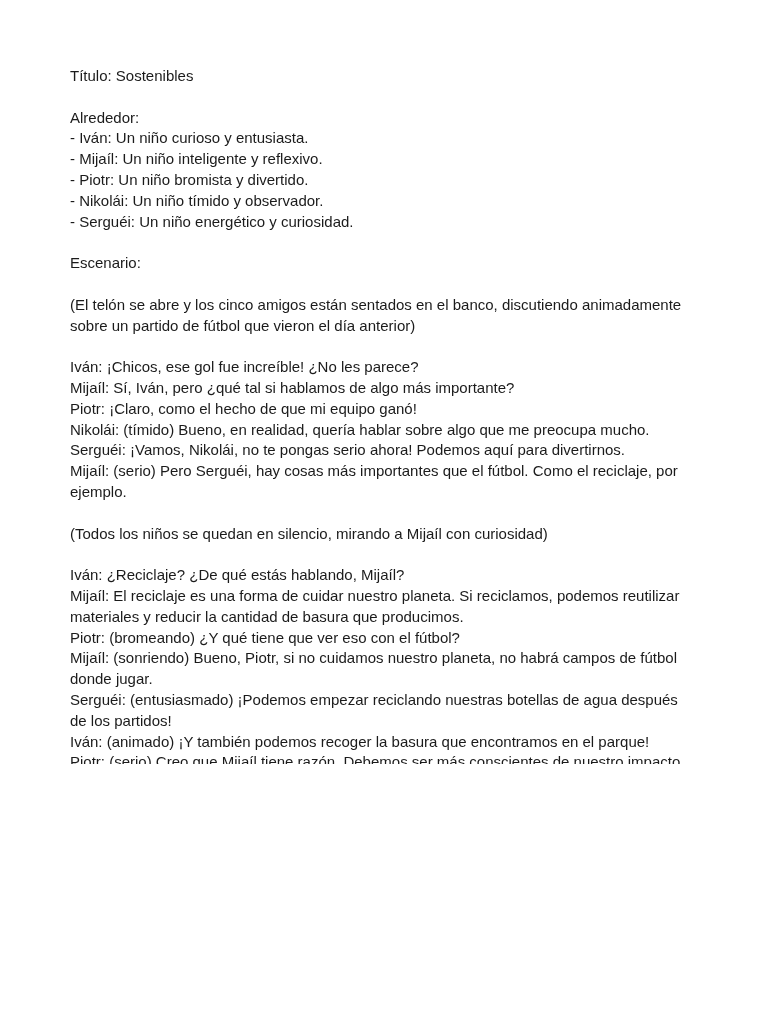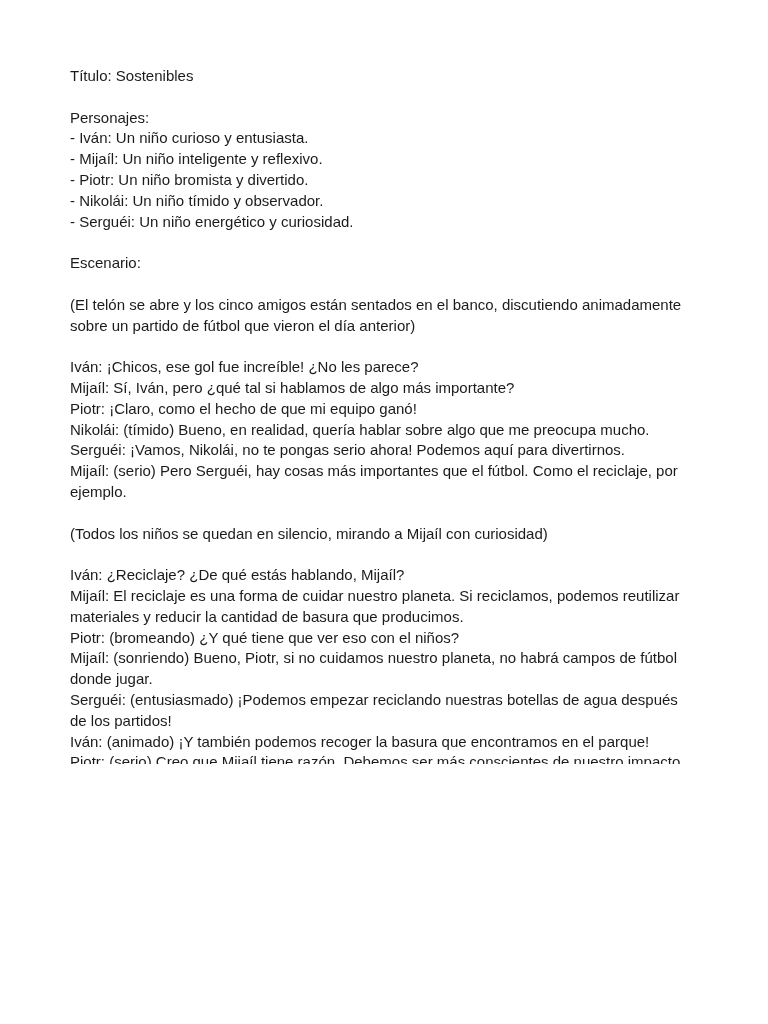--- a/index.html
+++ b/index.html
@@ -44,21 +44,21 @@
 </style>
 </head>
 <body>
 
 <div class="page">
   <div class="doc-body" id="doc-body">
       <p class="block">
         <span class="line">Título: Sostenibles</span>
       </p>
       <p class="block">
-        <span class="line">Personajes:</span>
+        <span class="line">Alrededor:</span>
         <span class="line">- Iván: Un niño curioso y entusiasta.</span>
         <span class="line">- Mijaíl: Un niño inteligente y reflexivo.</span>
         <span class="line">- Piotr: Un niño bromista y divertido.</span>
         <span class="line">- Nikolái: Un niño tímido y observador.</span>
         <span class="line">- Serguéi: Un niño energético y curiosidad.</span>
       </p>
       <p class="block">
         <span class="line">Escenario:</span>
       </p>
       <p class="block">
@@ -71,20 +71,20 @@
         <span class="line">Nikolái: (tímido) Bueno, en realidad, quería hablar sobre algo que me preocupa mucho.</span>
         <span class="line">Serguéi: ¡Vamos, Nikolái, no te pongas serio ahora! Podemos aquí para divertirnos.</span>
         <span class="line">Mijaíl: (serio) Pero Serguéi, hay cosas más importantes que el fútbol. Como el reciclaje, por ejemplo.</span>
       </p>
       <p class="block">
         <span class="line">(Todos los niños se quedan en silencio, mirando a Mijaíl con curiosidad)</span>
       </p>
       <p class="block">
         <span class="line">Iván: ¿Reciclaje? ¿De qué estás hablando, Mijaíl?</span>
         <span class="line">Mijaíl: El reciclaje es una forma de cuidar nuestro planeta. Si reciclamos, podemos reutilizar materiales y reducir la cantidad de basura que producimos.</span>
-        <span class="line">Piotr: (bromeando) ¿Y qué tiene que ver eso con el niños?</span>
+        <span class="line">Piotr: (bromeando) ¿Y qué tiene que ver eso con el fútbol?</span>
         <span class="line">Mijaíl: (sonriendo) Bueno, Piotr, si no cuidamos nuestro planeta, no habrá campos de fútbol donde jugar.</span>
         <span class="line">Serguéi: (entusiasmado) ¡Podemos empezar reciclando nuestras botellas de agua después de los partidos!</span>
         <span class="line">Iván: (animado) ¡Y también podemos recoger la basura que encontramos en el parque!</span>
         <span class="line">Piotr: (serio) Creo que Mijaíl tiene razón. Debemos ser más conscientes de nuestro impacto en el medio ambiente.</span>
       </p>
     </div>
 </div>
 
 </body></html>

